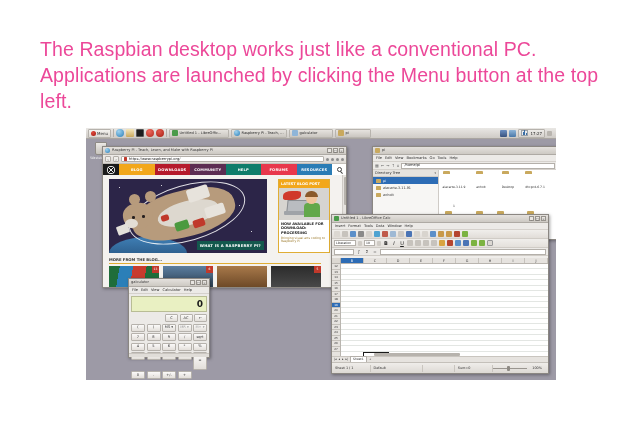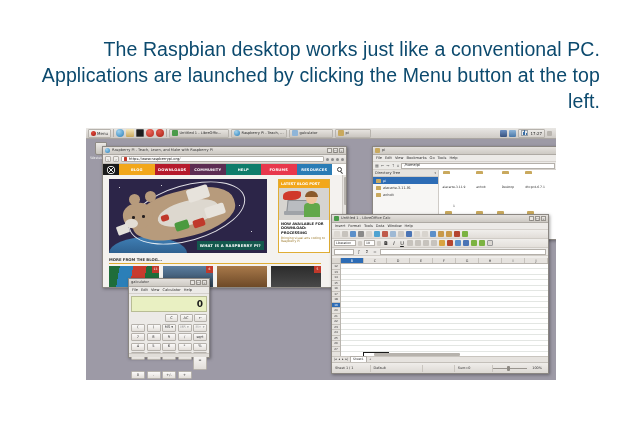--- a/index.html
+++ b/index.html
@@ -6,21 +6,21 @@
   html, body { margin:0; padding:0; }
   body {
     width:640px; height:440px; background:#ffffff;
     font-family:"Liberation Sans", sans-serif;
     overflow:hidden; position:relative;
   }
 
   
   #caption {
     position:absolute; left:40px; top:36px; width:560px;
-    text-align:right; color:#0c4a6e;
+    text-align:left; color:#ec4899;
     font-size:19.5px; line-height:26px; font-weight:300;
     letter-spacing:.1px;
   }
 
   
   #shot {
     position:absolute; left:86px; top:128px; width:470px; height:252px;
     background:#9d9aa6; overflow:hidden;
     font-family:"DejaVu Sans", sans-serif;
   }

